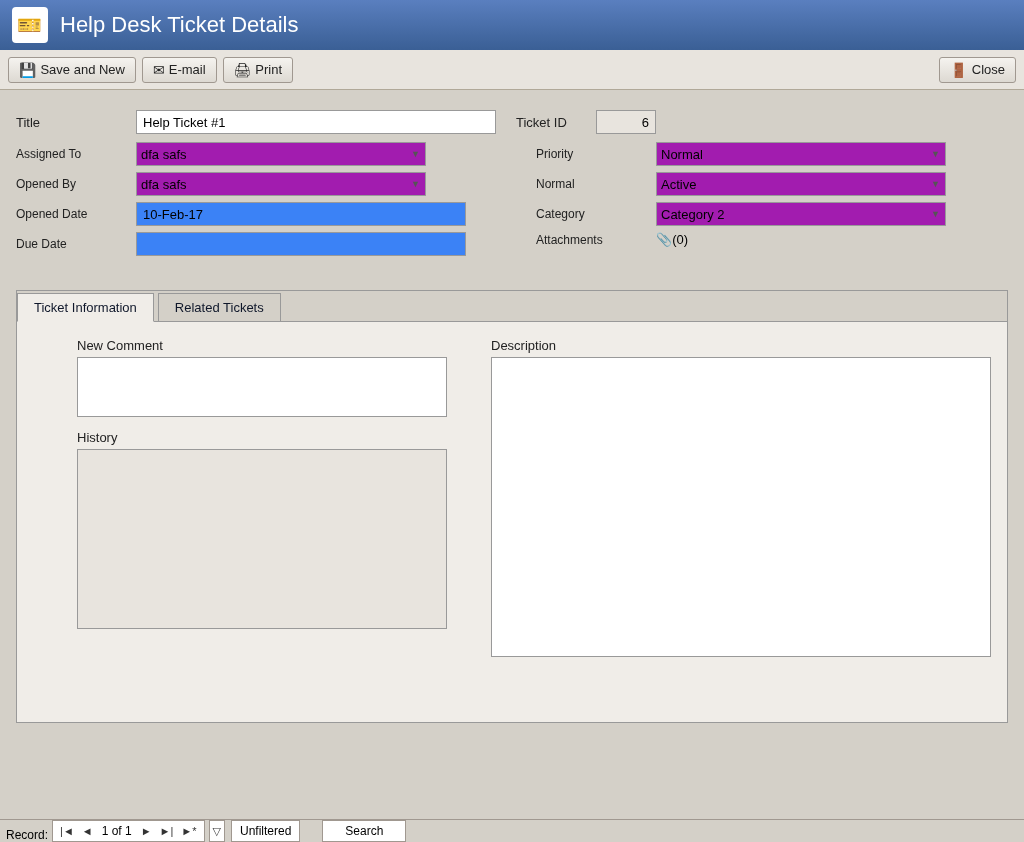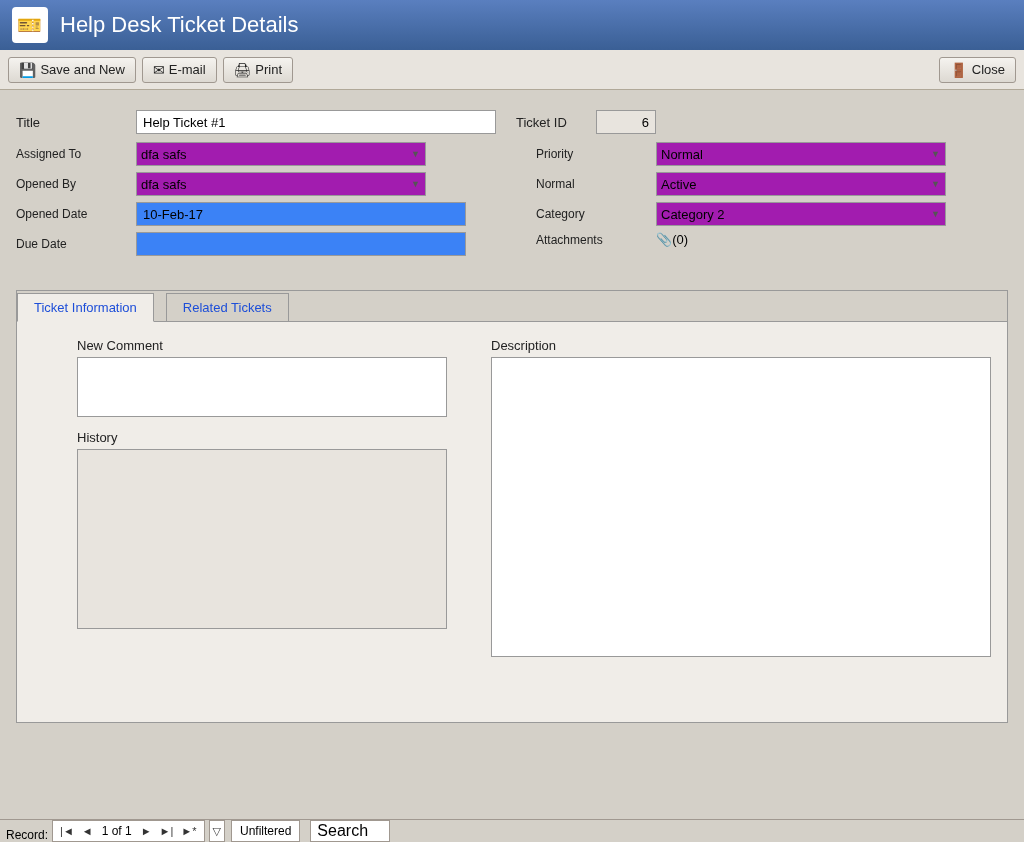--- a/index.html
+++ b/index.html
@@ -187,22 +187,22 @@
       background: #d4d0c8;
       border-bottom: 1px solid #999;
     }
     .tab {
       padding: 6px 16px;
       border: 1px solid #999;
       border-bottom: none;
       background: #d4d0c8;
       cursor: pointer;
       font-size: 13px;
-      color: #1d4ed8;
-      margin-right: 12px;
+      color: #0f172a;
+      margin-right: 4px;
       margin-top: 2px;
     }
     .tab.active {
       background: #f0ede8;
       border-bottom: 1px solid #f0ede8;
       margin-bottom: -1px;
       z-index: 1;
     }
 
     .tabs-content {
@@ -301,26 +301,26 @@
       padding: 2px 8px;
       height: 22px;
       font-size: 12px;
       display: flex;
       align-items: center;
       margin-left: 4px;
     }
     .search-box {
       border: 1px solid #a09890;
       background: white;
-      padding: 2px 6px;
+      padding: 2px 22px;
       height: 22px;
-      font-size: 16px;
-      display: flex;
-      align-items: center;
-      margin-left: 8px;
+      font-size: 12px;
+      display: flex;
+      align-items: center;
+      margin-left: 20px;
       min-width: 80px;
     }
 
     .attachment-area {
       display: flex;
       align-items: center;
       gap: 4px;
       font-size: 13px;
     }
 

